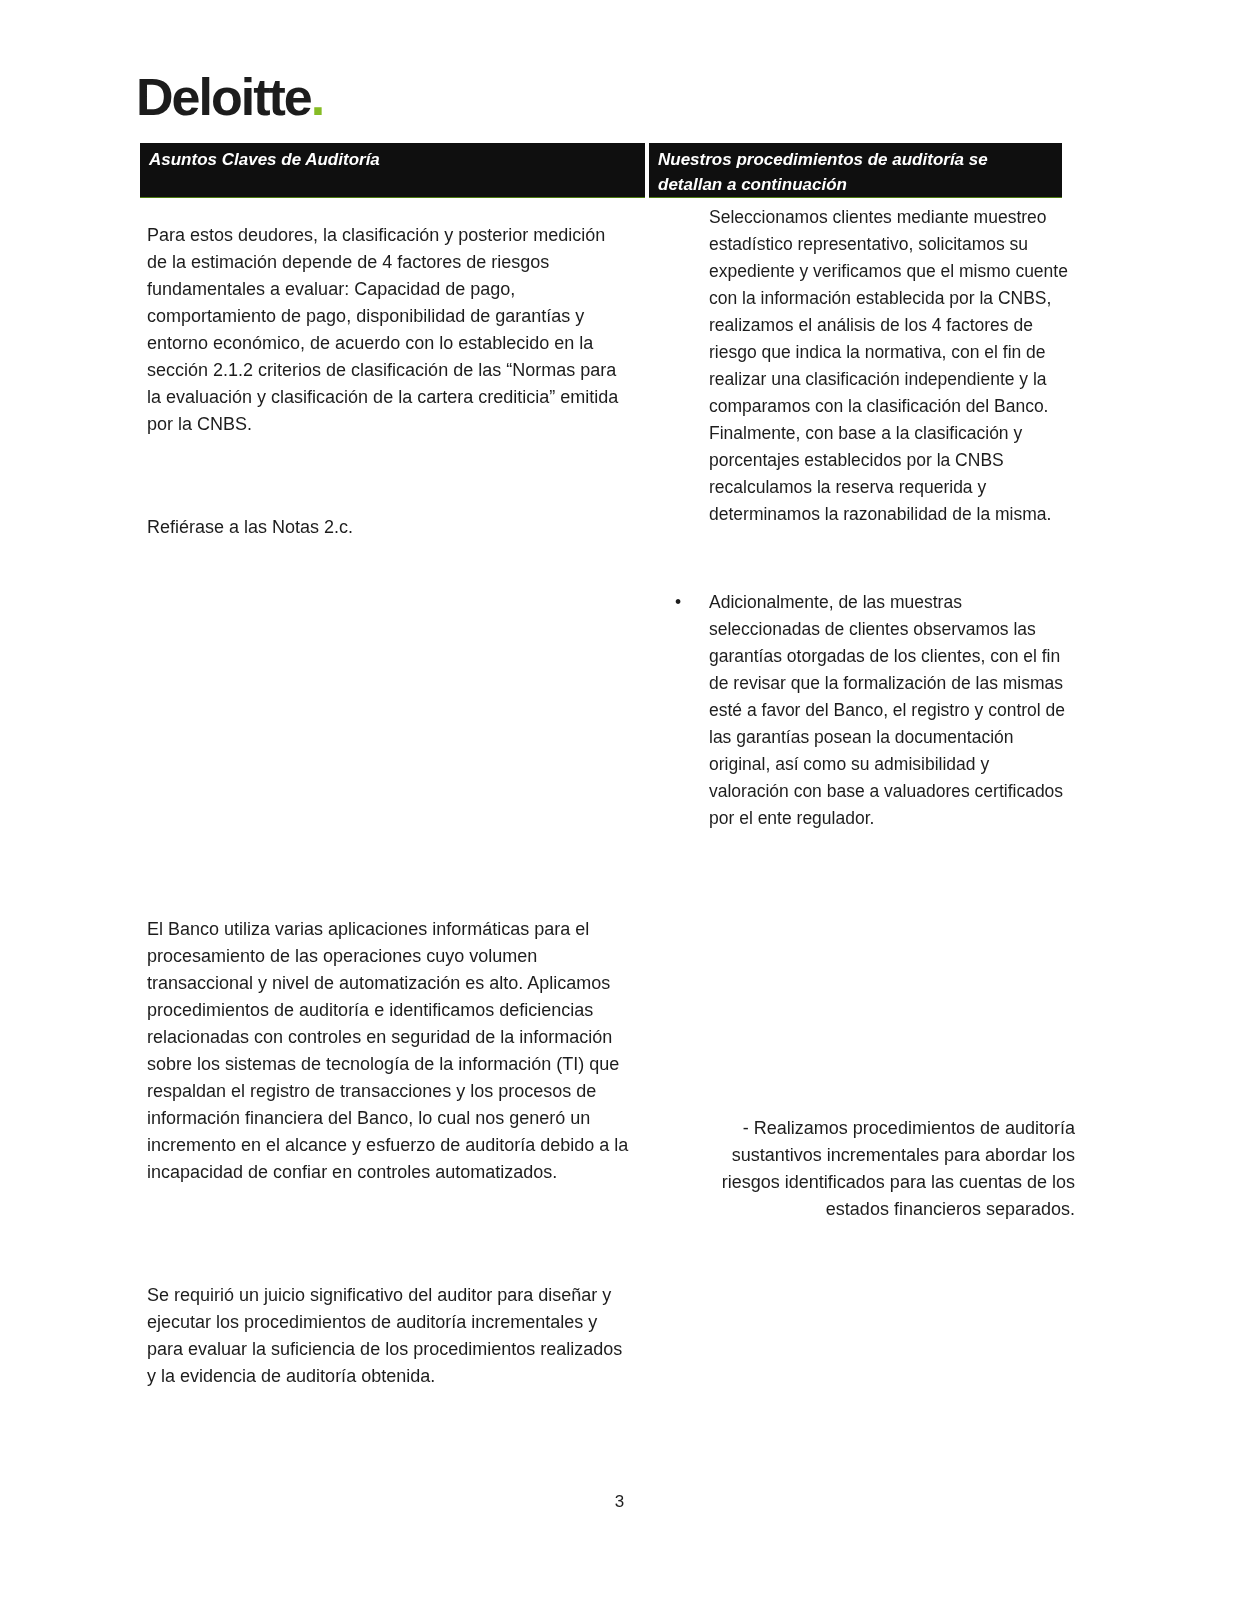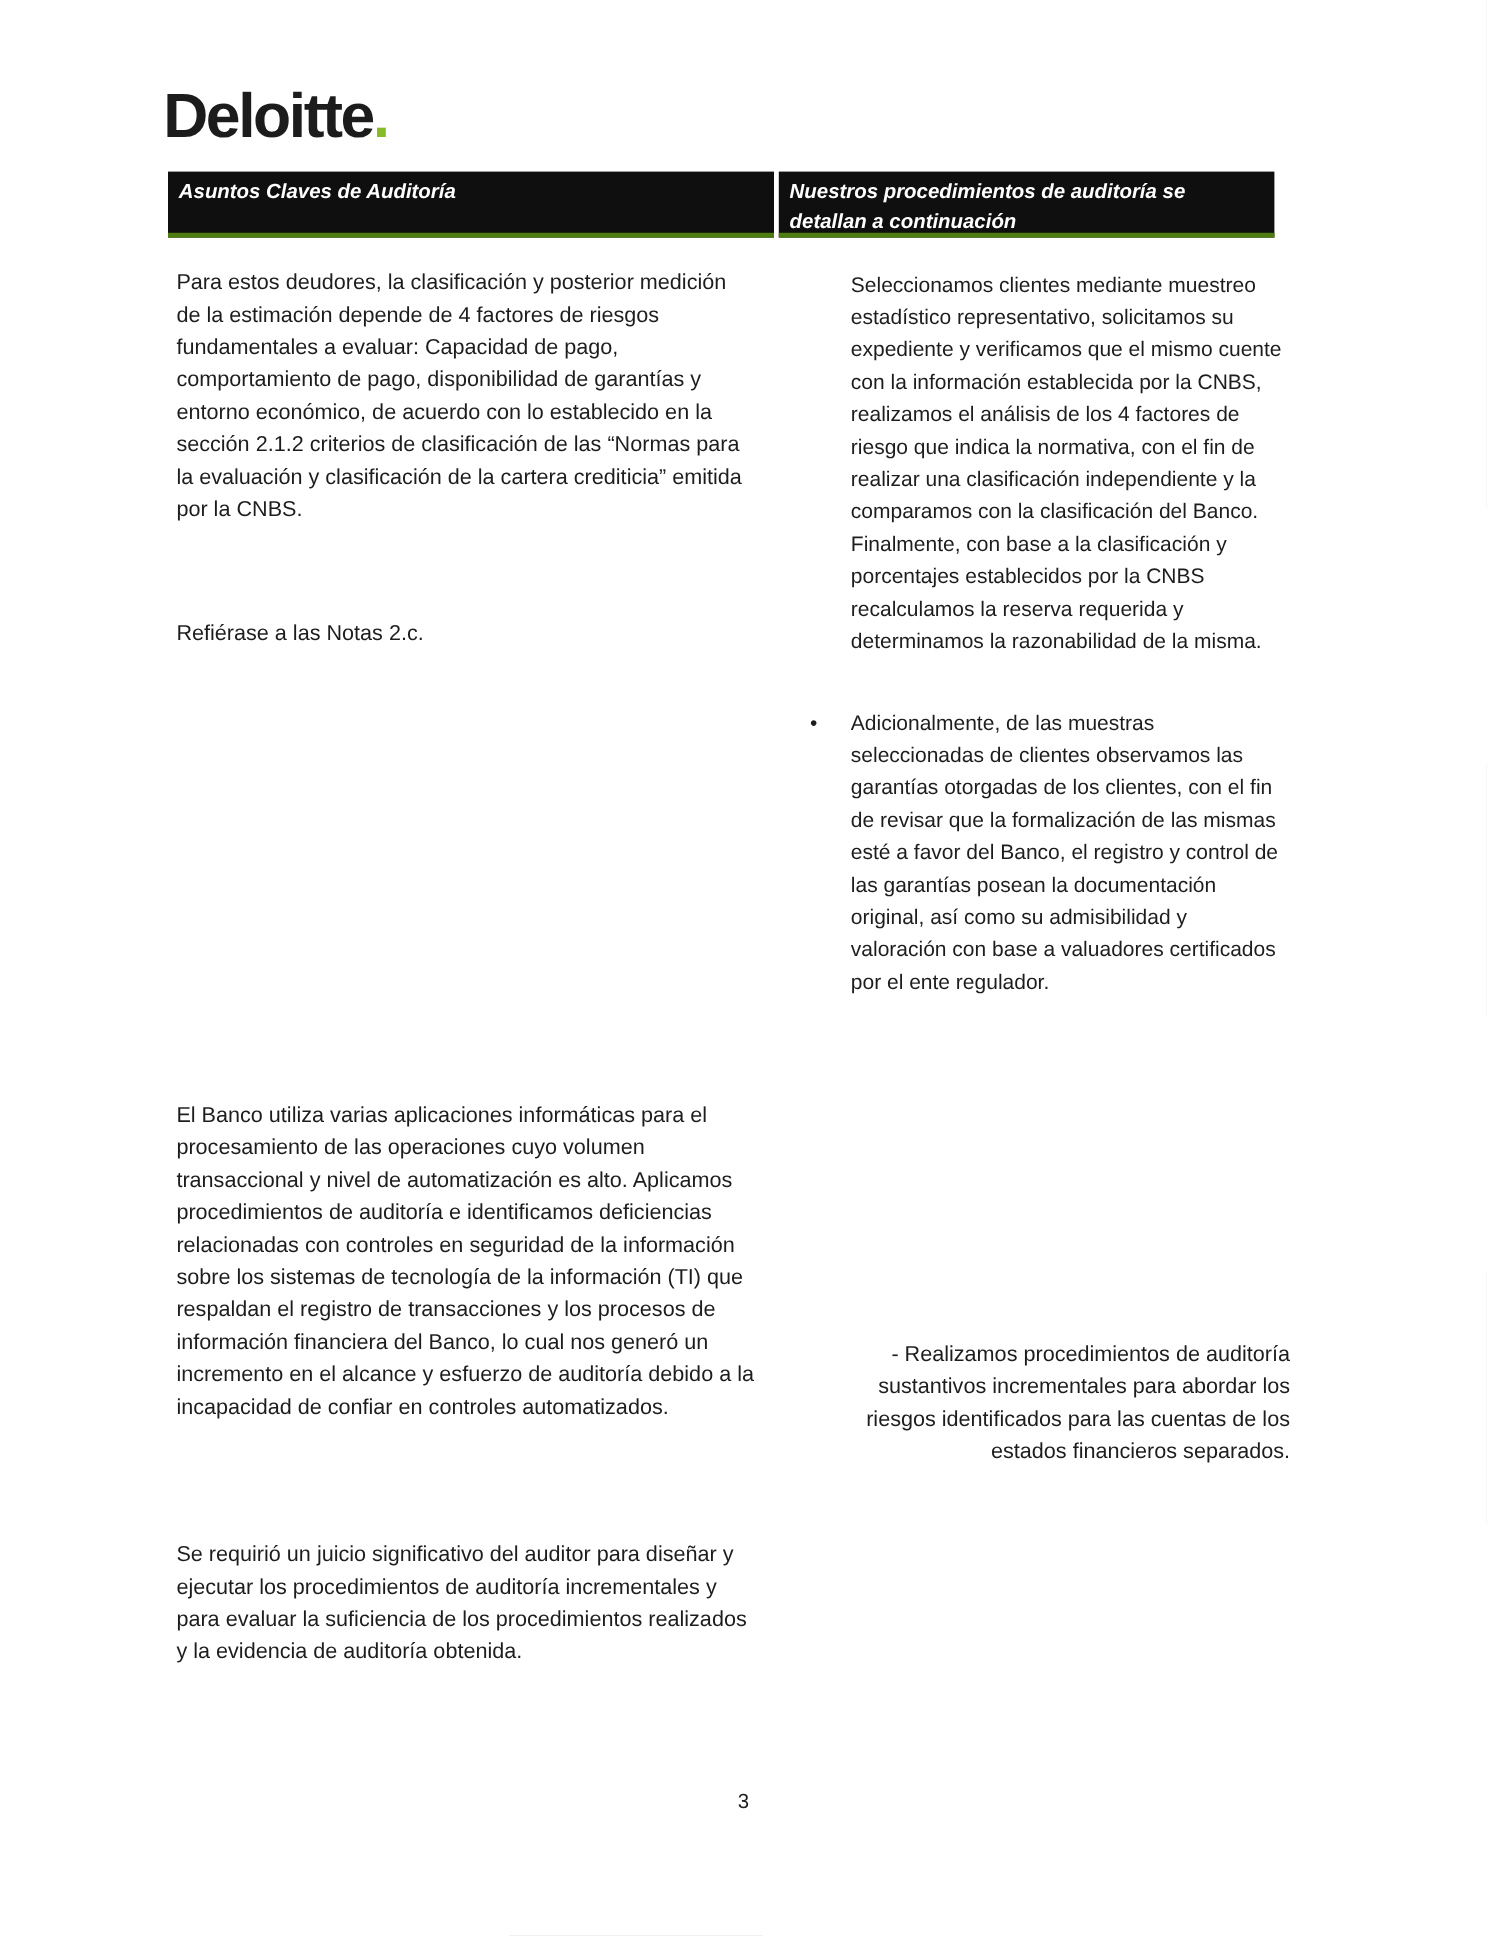--- a/index.html
+++ b/index.html
@@ -34,21 +34,21 @@
     top: 143px;
     height: 55px;
     background: #0f0f0f;
     color: #ffffff;
     font-weight: bold;
     font-style: italic;
     font-size: 17px;
     line-height: 25px;
     padding: 4px 9px;
     box-sizing: border-box;
-    border-bottom: 4px solid #4d7c0f;
+    border-bottom: 1px solid #4d7c0f;
   }
   .th-left  { left: 140px; width: 505px; }
   .th-right { left: 649px; width: 413px; }
   .th-right .th-text { display: inline-block; max-width: 360px; }
 
   
   .block {
     position: absolute;
     font-size: 18px;
     line-height: 27px;
@@ -103,21 +103,21 @@
 
   <div class="block col-left" style="top:222px;">Para estos deudores, la clasificación y posterior medición de la estimación depende de 4 factores de riesgos fundamentales a evaluar: Capacidad de pago, comportamiento de pago, disponibilidad de garantías y entorno económico, de acuerdo con lo establecido en la sección 2.1.2 criterios de clasificación de las “Normas para la evaluación y clasificación de la cartera crediticia” emitida por la CNBS.</div>
 
   <div class="block col-left" style="top:514px;">Refiérase a las Notas 2.c.</div>
 
 
   <div class="block col-left" style="top:916px;">El Banco utiliza varias aplicaciones informáticas para el procesamiento de las operaciones cuyo volumen transaccional y nivel de automatización es alto. Aplicamos procedimientos de auditoría e identificamos deficiencias relacionadas con controles en seguridad de la información sobre los sistemas de tecnología de la información (TI) que respaldan el registro de transacciones y los procesos de información financiera del Banco, lo cual nos generó un incremento en el alcance y esfuerzo de auditoría debido a la incapacidad de confiar en controles automatizados.</div>
 
   <div class="block col-left" style="top:1282px;">Se requirió un juicio significativo del auditor para diseñar y ejecutar los procedimientos de auditoría incrementales y para evaluar la suficiencia de los procedimientos realizados y la evidencia de auditoría obtenida.</div>
 
-  <div class="list-item" style="top:204px;margin-top:20px;">
+  <div class="list-item" style="top:204px;">
     <span>Seleccionamos clientes mediante muestreo estadístico representativo, solicitamos su expediente y verificamos que el mismo cuente con la información establecida por la CNBS, realizamos el análisis de los 4 factores de riesgo que indica la normativa, con el fin de realizar una clasificación independiente y la comparamos con la clasificación del Banco. Finalmente, con base a la clasificación y porcentajes establecidos por la CNBS recalculamos la reserva requerida y determinamos la razonabilidad de la misma.</span>
   </div>
 
   <div class="list-item" style="top:589px;">
     <span class="bullet">•</span>
     <span>Adicionalmente, de las muestras seleccionadas de clientes observamos las garantías otorgadas de los clientes, con el fin de revisar que la formalización de las mismas esté a favor del Banco, el registro y control de las garantías posean la documentación original, así como su admisibilidad y valoración con base a valuadores certificados por el ente regulador.</span>
   </div>
 
 
   <div class="block dash-para" style="top:1115px;text-align:right;">- Realizamos procedimientos de auditoría sustantivos incrementales para abordar los riesgos identificados para las cuentas de los estados financieros separados.</div>

